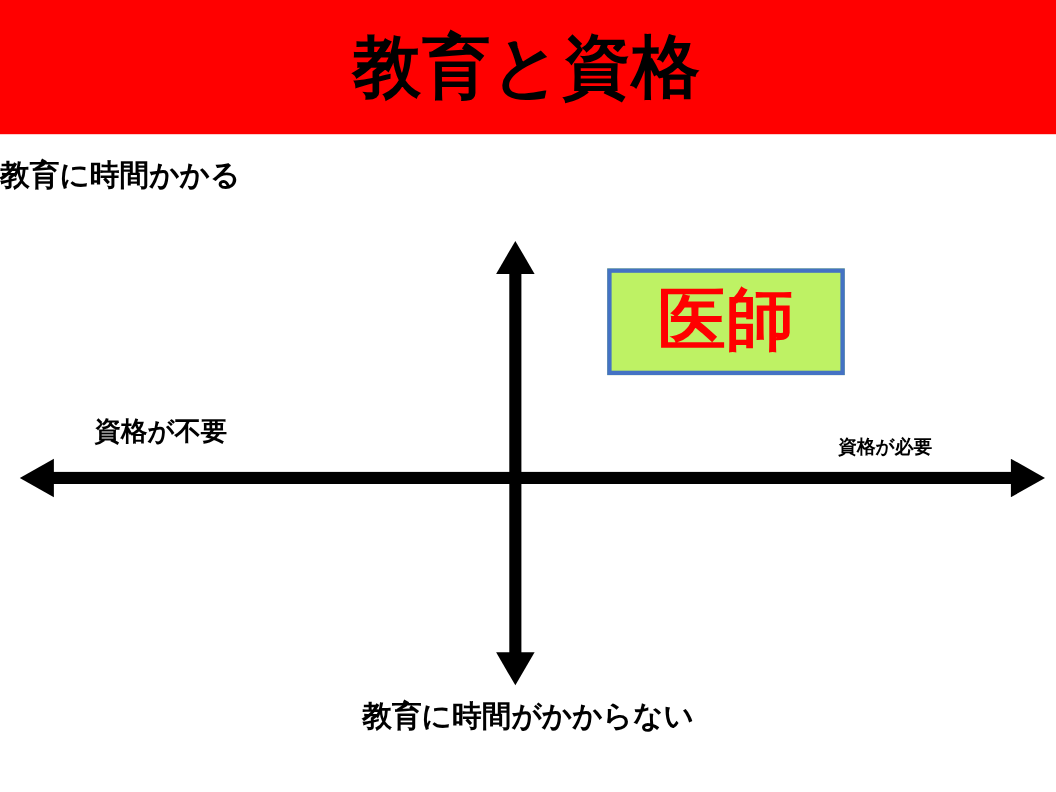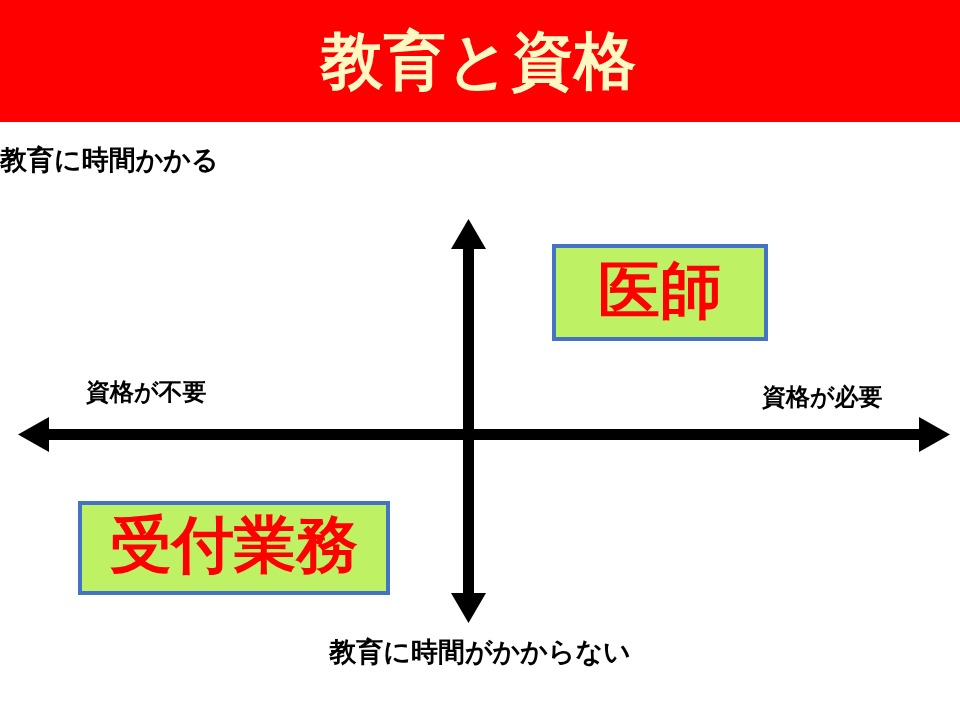--- a/index.html
+++ b/index.html
@@ -26,21 +26,21 @@
     left: 0;
     top: 0;
     width: 960px;
     height: 122px;
     background: #ff0000;
     display: flex;
     align-items: center;
     justify-content: center;
   }
   .title-text {
-    color: #fef9c3;
+    color: #000000;
     font-size: 62px;
     font-weight: bold;
     line-height: 1;
     letter-spacing: 1px;
     transform: translateX(-1px);
     white-space: nowrap;
   }
 
   
   .axes-svg {
@@ -72,23 +72,23 @@
     width: 960px;
     text-align: center;
     font-size: 27px;
   }
   .label-left {
     top: 380px;
     left: 86px;
     font-size: 24px;
   }
   .label-right {
-    top: 385px;
+    top: 399px;
     left: 762px;
-    font-size: 24px;
+    font-size: 17px;
   }
 
   
   .item-box {
     position: absolute;
     border: 4px solid #4472c4;
     background: #bef264;
     box-sizing: border-box;
     display: flex;
     align-items: center;
@@ -152,17 +152,14 @@
   <div class="axis-label label-left">資格が不要</div>
 
   <div class="axis-label label-bottom">教育に時間がかからない</div>
 
   <div class="axis-label label-right">資格が必要</div>
 
   <div class="item-box box-doctor">
     <span class="item-text">医師</span>
   </div>
 
-  <div class="item-box box-reception">
-    <span class="item-text">受付業務</span>
-  </div>
 
 </div>
 
 </body></html>

